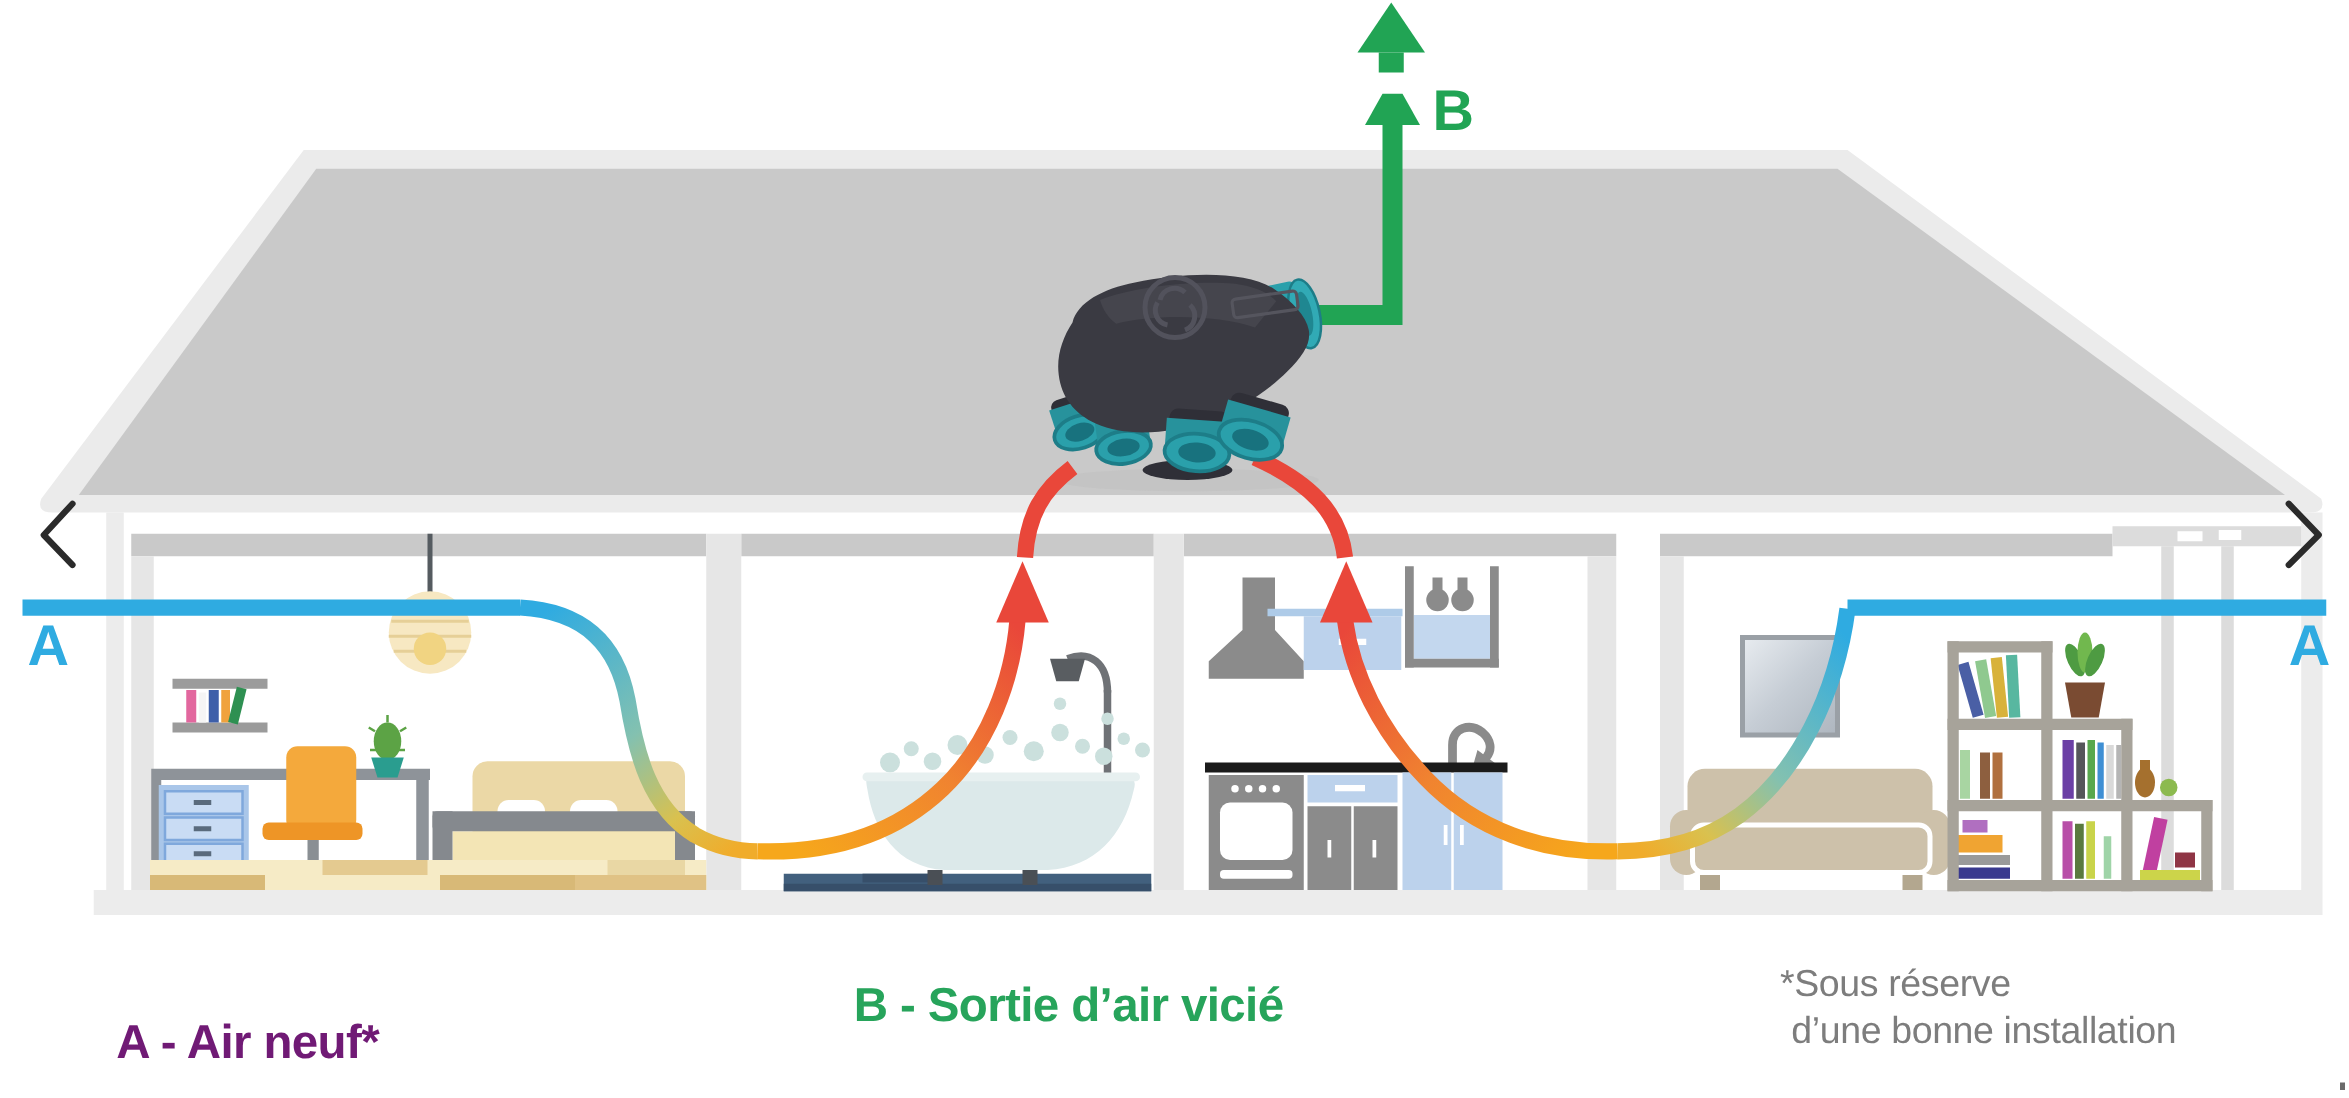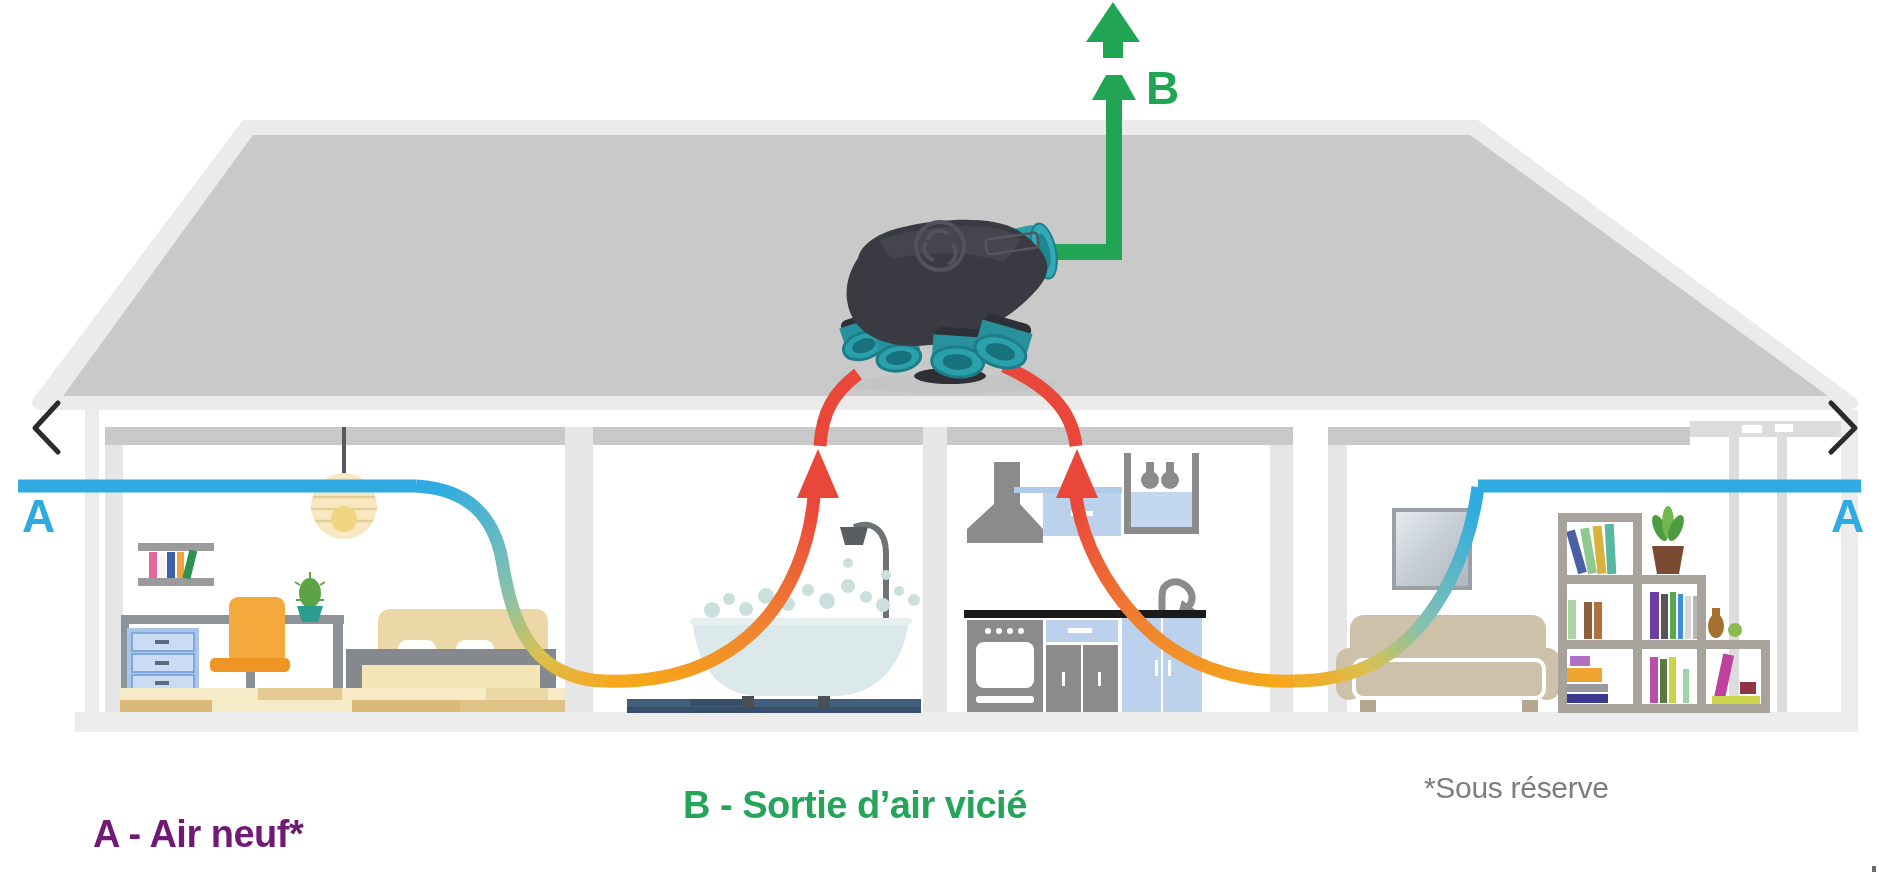--- a/index.html
+++ b/index.html
@@ -343,15 +343,16 @@
   </g>
   <g class="chev">
     <path d="M1831,403 L1855,428 L1831,452" stroke="#2B2B2B" stroke-width="5" fill="none" stroke-linecap="round" stroke-linejoin="round"></path>
   </g>
 </svg>
 
 <div class="legend legend-a">A - Air neuf*</div>
 <div class="legend legend-b">B - Sortie d’air vicié</div>
 <div class="note">
   <div>*Sous réserve</div>
+  <div class="note-l2">d’une bonne installation</div>
 </div>
 <div class="stray-dot"></div>
 </div>
 
 </body></html>

